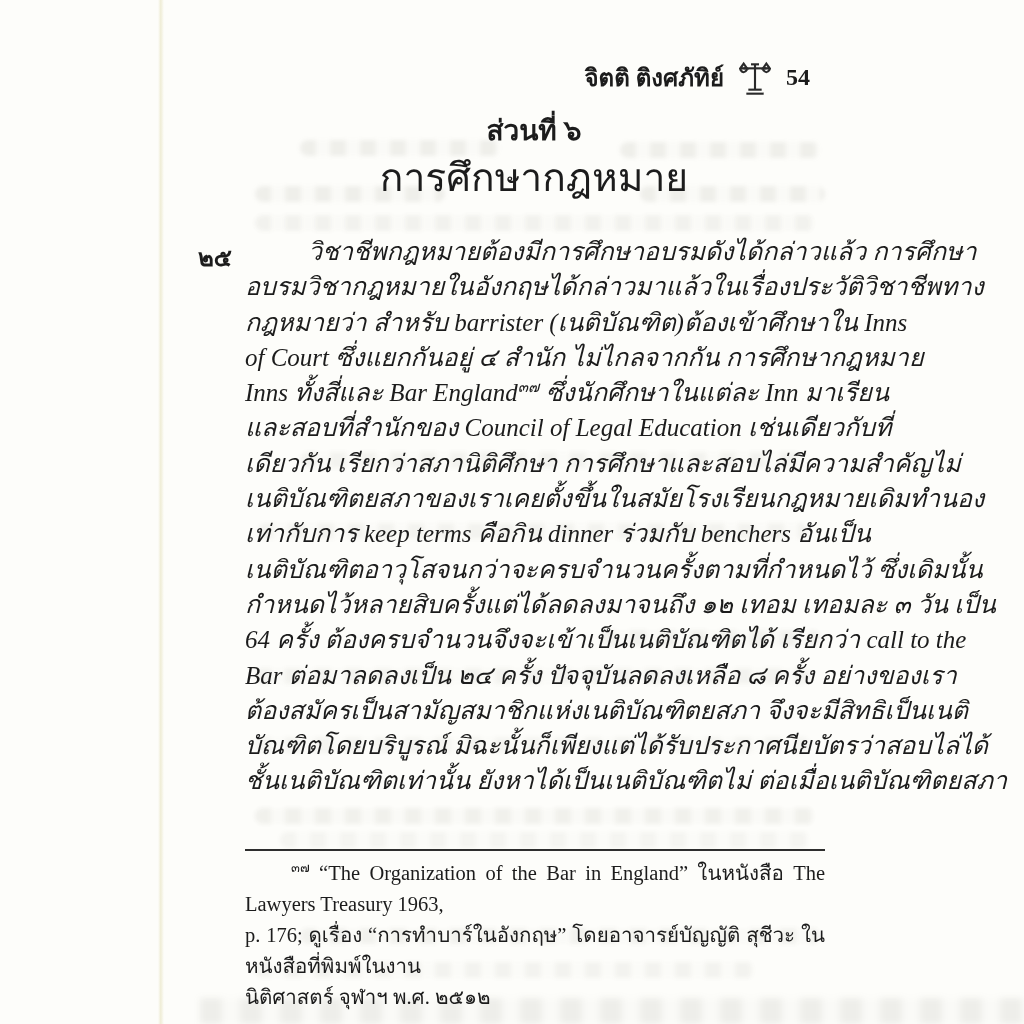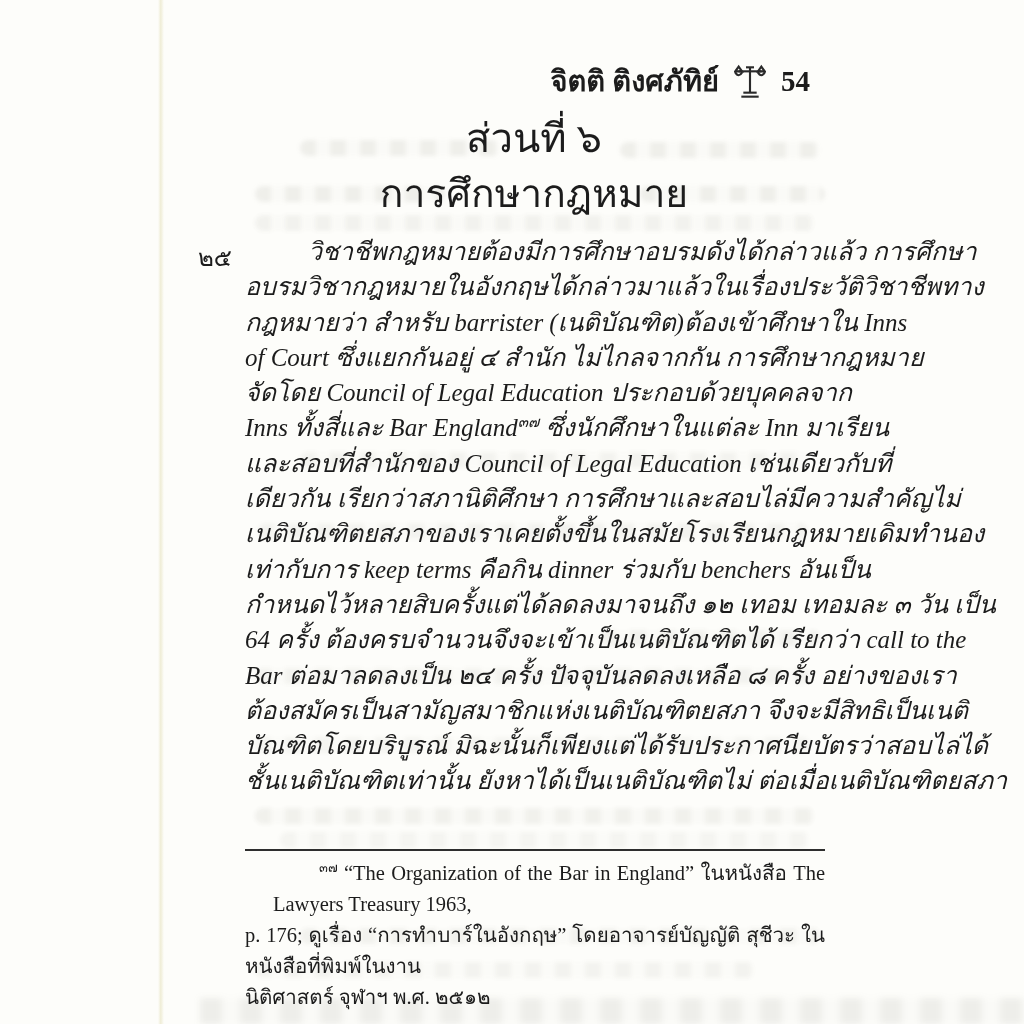--- a/index.html
+++ b/index.html
@@ -26,51 +26,51 @@
   
   .ghost{
     position:absolute;height:16px;border-radius:8px;
     background:repeating-linear-gradient(90deg,rgba(120,118,105,.10) 0 16px,rgba(120,118,105,.02) 16px 30px);
     filter:blur(2px);
     pointer-events:none;
   }
   .header{
     position:absolute;top:58px;left:560px;width:250px;
     display:flex;align-items:center;justify-content:flex-end;gap:15px;
-    font-weight:bold;font-size:29px;white-space:nowrap;
+    font-weight:bold;font-size:24px;white-space:nowrap;
   }
   .scales{width:32px;height:36px;flex:0 0 auto;display:block;margin-top:2px;}
   .scales path,.scales line{stroke:#2a2a2a;stroke-width:1.6;fill:none;}
   .section-head{
     position:absolute;left:245px;top:112px;width:578px;text-align:center;
   }
-  .part-label{font-size:40px;font-weight:normal;line-height:1.35;}
+  .part-label{font-size:28px;font-weight:bold;line-height:1.35;}
   .section-title{font-size:39px;font-weight:normal;line-height:1.2;margin-top:5px;}
   .margin-number{
-    position:absolute;left:198px;top:238px;font-size:24px;font-weight:normal;
+    position:absolute;left:198px;top:238px;font-size:24px;font-weight:bold;
   }
   .body-text{
     position:absolute;left:245px;top:234px;width:578px;
     font-size:25px;
   }
   .body-line{
     height:35.3px;line-height:35.3px;
     text-align:justify;text-align-last:justify;
     white-space:nowrap;overflow:visible;font-style:italic;
   }
   .body-line.indent{padding-left:63px;}
   .body-line sup{font-size:15px;line-height:0;vertical-align:super;}
   .footnote-rule{
     position:absolute;left:245px;top:849px;width:580px;height:2px;background:#2e2e2e;
   }
   .footnote{
     position:absolute;left:245px;top:858px;width:580px;
     font-size:20.5px;line-height:31px;text-align:justify;
   }
-  .footnote .fn-first{display:block;text-indent:46px;margin-left:28px;}
+  .footnote .fn-first{display:block;text-indent:46px;}
   .footnote sup{font-size:13px;line-height:0;vertical-align:super;}
 </style>
 </head>
 <body>
 
 <div class="page">
 
   <div class="fold-line"></div>
 
   <div class="ghost" style="left:300px;top:140px;width:200px;"></div>
@@ -110,26 +110,26 @@
     <div class="section-title">การศึกษากฎหมาย</div>
   </div>
 
   <div class="margin-number">๒๕</div>
 
   <div class="body-text" id="body-text">
       <div class="body-line indent">วิชาชีพกฎหมายต้องมีการศึกษาอบรมดังได้กล่าวแล้ว การศึกษา</div>
       <div class="body-line">อบรมวิชากฎหมายในอังกฤษได้กล่าวมาแล้วในเรื่องประวัติวิชาชีพทาง</div>
       <div class="body-line">กฎหมายว่า สำหรับ barrister (เนติบัณฑิต)ต้องเข้าศึกษาใน Inns</div>
       <div class="body-line">of Court ซึ่งแยกกันอยู่ ๔ สำนัก ไม่ไกลจากกัน การศึกษากฎหมาย</div>
-      <div class="body-line">จัดโดย Council of Legal Education ประกอบด้วยบุคคลจาก</div>
       <div class="body-line"><span>Inns ทั้งสี่และ Bar England</span><sup>๓๗</sup><span> ซึ่งนักศึกษาในแต่ละ Inn มาเรียน</span></div>
       <div class="body-line">และสอบที่สำนักของ Council of Legal Education เช่นเดียวกับที่</div>
       <div class="body-line">เดียวกัน เรียกว่าสภานิติศึกษา การศึกษาและสอบไล่มีความสำคัญไม่</div>
       <div class="body-line">เนติบัณฑิตยสภาของเราเคยตั้งขึ้นในสมัยโรงเรียนกฎหมายเดิมทำนอง</div>
       <div class="body-line">เท่ากับการ keep terms คือกิน dinner ร่วมกับ benchers อันเป็น</div>
+      <div class="body-line">เนติบัณฑิตอาวุโสจนกว่าจะครบจำนวนครั้งตามที่กำหนดไว้ ซึ่งเดิมนั้น</div>
       <div class="body-line">กำหนดไว้หลายสิบครั้งแต่ได้ลดลงมาจนถึง ๑๒ เทอม เทอมละ ๓ วัน เป็น</div>
       <div class="body-line">64 ครั้ง ต้องครบจำนวนจึงจะเข้าเป็นเนติบัณฑิตได้ เรียกว่า call to the</div>
       <div class="body-line">Bar ต่อมาลดลงเป็น ๒๔ ครั้ง ปัจจุบันลดลงเหลือ ๘ ครั้ง อย่างของเรา</div>
       <div class="body-line">ต้องสมัครเป็นสามัญสมาชิกแห่งเนติบัณฑิตยสภา จึงจะมีสิทธิเป็นเนติ</div>
       <div class="body-line">บัณฑิตโดยบริบูรณ์ มิฉะนั้นก็เพียงแต่ได้รับประกาศนียบัตรว่าสอบไล่ได้</div>
       <div class="body-line">ชั้นเนติบัณฑิตเท่านั้น ยังหาได้เป็นเนติบัณฑิตไม่ ต่อเมื่อเนติบัณฑิตยสภา</div>
     </div>
 
   <div class="footnote-rule"></div>
   <div class="footnote">

